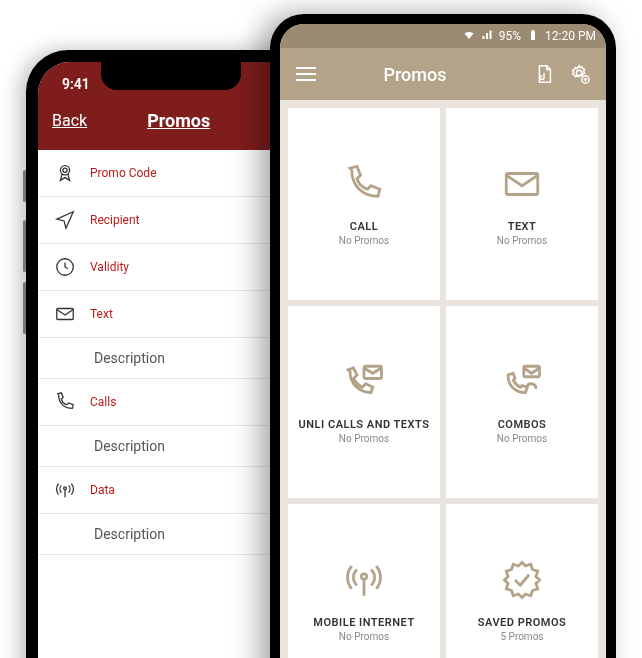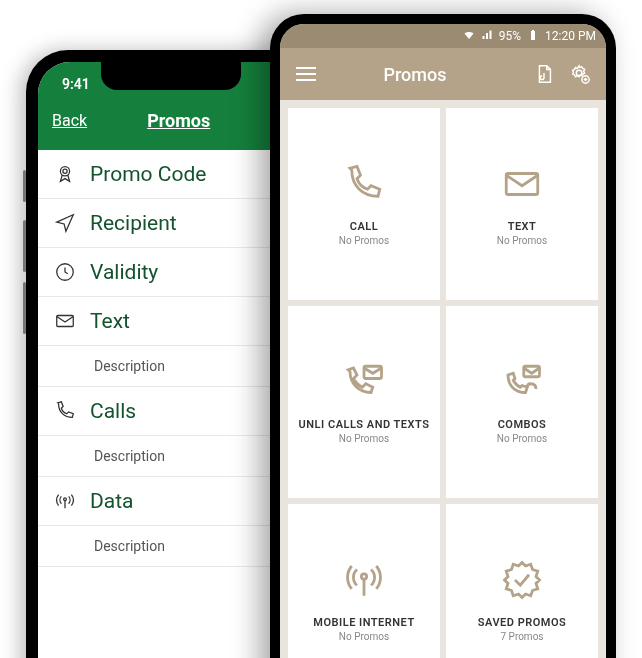--- a/index.html
+++ b/index.html
@@ -50,21 +50,21 @@
   .notch {
     position: absolute;
     top: 0; left: 50%; transform: translateX(-50%);
     width: 140px; height: 28px;
     background: #000;
     border-bottom-left-radius: 16px;
     border-bottom-right-radius: 16px;
     z-index: 5;
   }
   .ios-header {
-    background: #15803d;
+    background: #7f1d1d;
     color: #fff;
     padding: 10px 14px 14px 14px;
     height: 88px;
     display: flex;
     flex-direction: column;
   }
   .ios-status {
     font-size: 14px;
     font-weight: 600;
     padding-top: 4px;
@@ -86,22 +86,22 @@
     margin-left: 60px;
   }
   .ios-list {
     background: #fff;
   }
   .ios-row {
     display: flex;
     align-items: center;
     padding: 12px 16px;
     border-bottom: 1px solid #e8e8e8;
-    font-size: 21px;
-    color: #14532d;
+    font-size: 12px;
+    color: #b91c1c;
     gap: 14px;
   }
   .ios-row.sub {
     padding-left: 56px;
     color: #555;
     font-size: 14px;
     text-align: right;
   }
   .ios-icon {
     width: 22px; height: 22px;
@@ -409,18 +409,18 @@
       </div>
 
       <div class="tile">
         <div class="tile-icon">
           <svg viewBox="0 0 24 24">
               <path d="M12 2l2 2 3-1 1 3 3 1-1 3 2 2-2 2 1 3-3 1-1 3-3-1-2 2-2-2-3 1-1-3-3-1 1-3-2-2 2-2-1-3 3-1 1-3 3 1z"></path>
               <path d="M8 12l3 3 5-6"></path>
             </svg>
         </div>
         <div class="tile-title">SAVED PROMOS</div>
-        <div class="tile-sub">7 Promos</div>
+        <div class="tile-sub">5 Promos</div>
       </div>
 
     </div>
   </div>
 </div>
 
 </body></html>

